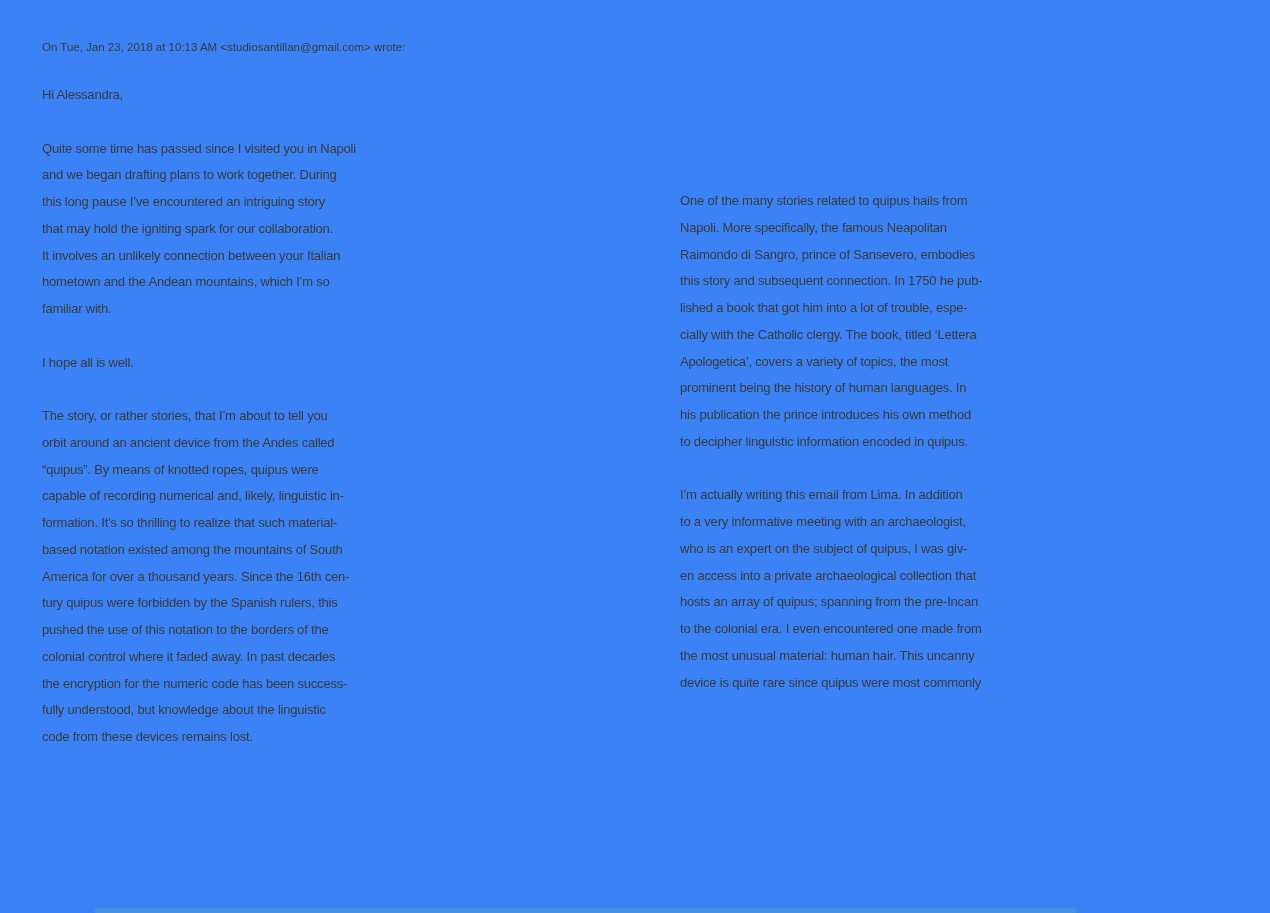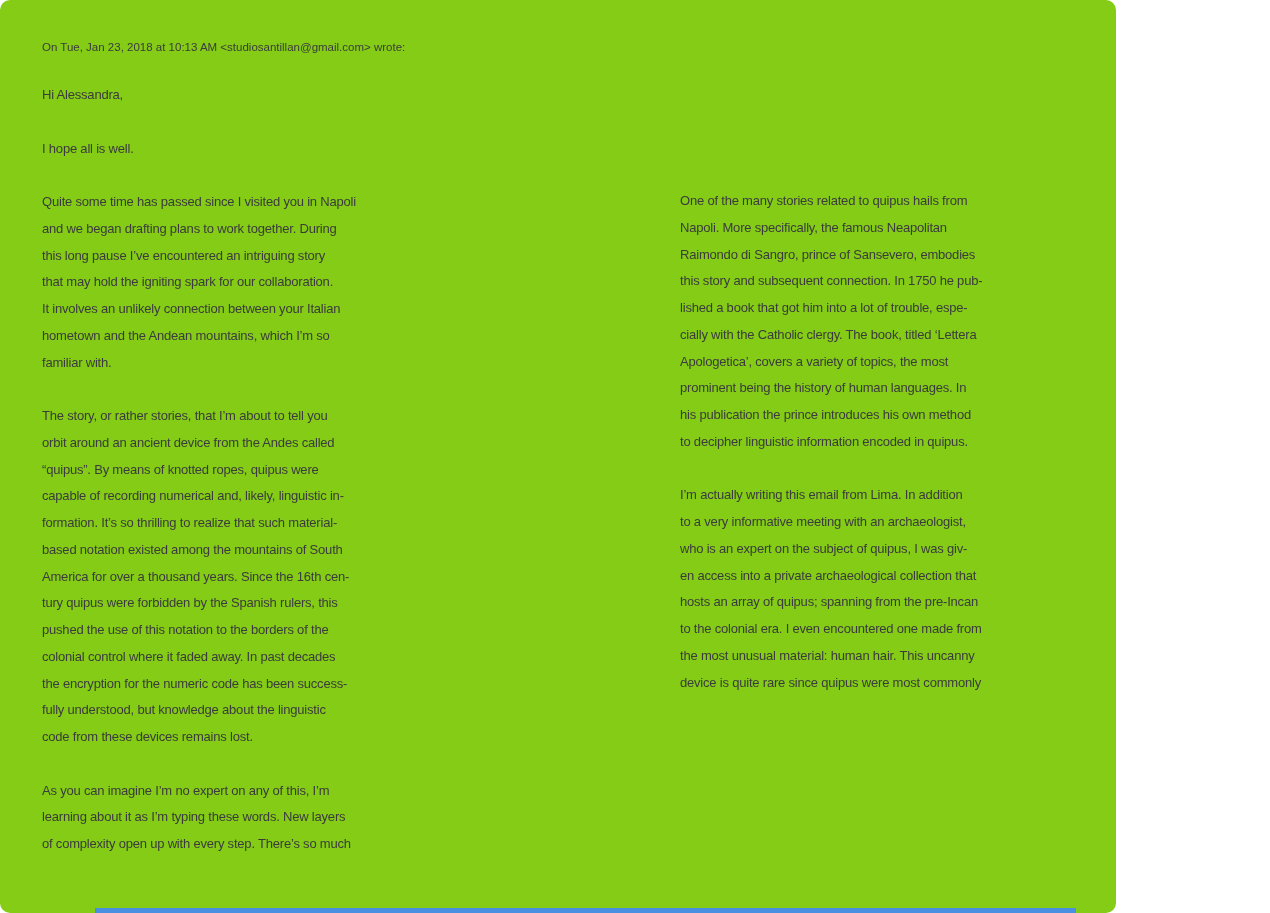--- a/index.html
+++ b/index.html
@@ -7,25 +7,24 @@
     padding: 0;
     background: #ffffff;
   }
   body {
     width: 1270px;
     height: 913px;
     font-family: "Liberation Sans", sans-serif;
   }
   .page {
     position: relative;
-    width: 1116px;
+    width: 1270px;
     height: 913px;
-    background: #84cc16;
+    background: #3b82f6;
     overflow: hidden;
-    border-radius: 10px;
   }
   .quote-header {
     position: absolute;
     left: 42px;
     top: 40px;
     font-size: 11.5px;
     line-height: 14px;
     color: #3b3b3b;
     white-space: pre;
   }
@@ -53,44 +52,41 @@
 </style>
 </head>
 <body>
 
 <div class="page">
 
   <div class="quote-header">On Tue, Jan 23, 2018 at 10:13 AM &lt;studiosantillan@gmail.com&gt; wrote:</div>
 
   <div class="col col-left">
     <p>Hi Alessandra,</p>
-    <p>I hope all is well.</p>
     <p>Quite some time has passed since I visited you in Napoli
 and we began drafting plans to work together. During
 this long pause I’ve encountered an intriguing story
 that may hold the igniting spark for our collaboration.
 It involves an unlikely connection between your Italian
 hometown and the Andean mountains, which I’m so
 familiar with.</p>
+    <p>I hope all is well.</p>
     <p>The story, or rather stories, that I’m about to tell you
 orbit around an ancient device from the Andes called
 “quipus”. By means of knotted ropes, quipus were
 capable of recording numerical and, likely, linguistic in-
 formation. It’s so thrilling to realize that such material-
 based notation existed among the mountains of South
 America for over a thousand years. Since the 16th cen-
 tury quipus were forbidden by the Spanish rulers, this
 pushed the use of this notation to the borders of the
 colonial control where it faded away. In past decades
 the encryption for the numeric code has been success-
 fully understood, but knowledge about the linguistic
 code from these devices remains lost.</p>
-    <p>As you can imagine I’m no expert on any of this, I’m
-learning about it as I’m typing these words. New layers
-of complexity open up with every step. There’s so much</p>
   </div>
 
   <div class="col col-right">
     <p>One of the many stories related to quipus hails from
 Napoli. More specifically, the famous Neapolitan
 Raimondo di Sangro, prince of Sansevero, embodies
 this story and subsequent connection. In 1750 he pub-
 lished a book that got him into a lot of trouble, espe-
 cially with the Catholic clergy. The book, titled ‘Lettera
 Apologetica’, covers a variety of topics, the most

